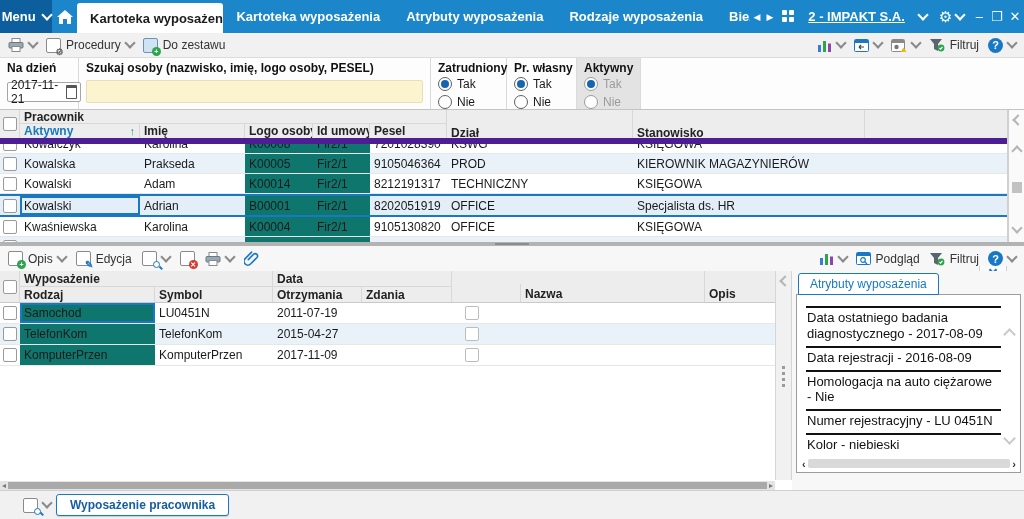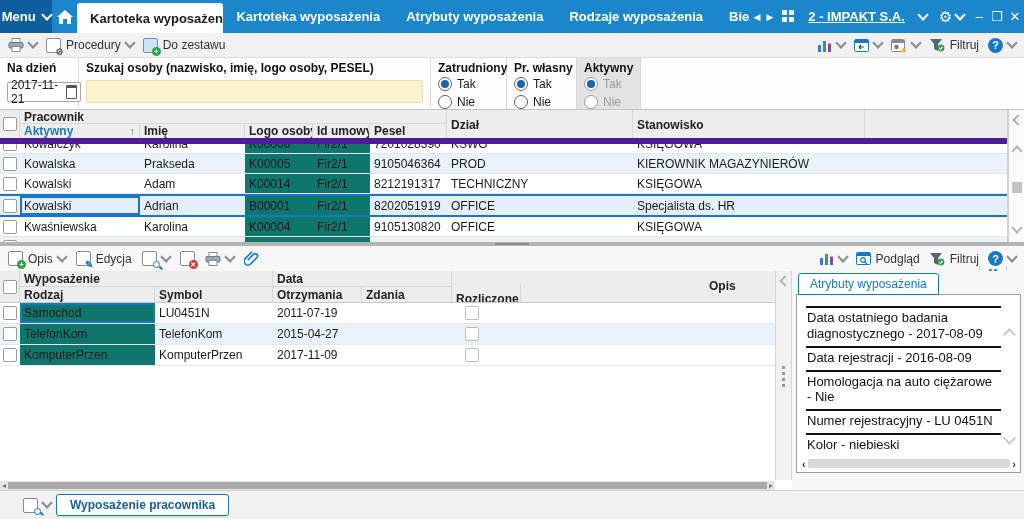--- a/index.html
+++ b/index.html
@@ -59,21 +59,21 @@
   .fchv{position:absolute;width:26px;height:10px;background:#fbfbfb;border:1px solid #cfcfcf;display:flex;align-items:center;justify-content:center;color:#1878c4;}
   .fchv .cv{width:4px;height:4px;margin-top:-2px;}
   .fchv .cv.up{margin-top:2px;}
 
   
   .emp{position:absolute;top:110px;left:0;width:1008px;height:132px;border-right:1px solid #d0d0d0;box-sizing:border-box;}
   .gridcols{display:grid;grid-template-columns:20px 120px 105px 68px 57px 77px 186px 232px 1fr;}
   .emp-head{background:#ededed;border-bottom:6px solid #4c1d95;grid-template-rows:13px 15px;font-weight:bold;color:#222;}
   .hcell{padding:0 4px;display:flex;align-items:center;border-right:1px solid #d8d8d8;box-sizing:border-box;white-space:nowrap;overflow:hidden;}
   .hcell.nob{border-right:none;}
-  .hspan2{grid-row:1/3;align-items:flex-start;padding-top:8px;}
+  .hspan2{grid-row:1/3;align-items:flex-start;padding-top:16px;}
   .hsub{border-top:1px solid #d8d8d8;}
   .sorthead{color:#1878c4;justify-content:space-between;}
   .sortarrow{color:#2ea44f;font-size:11px;font-weight:bold;}
   .emp-body{height:103px;overflow:hidden;background:#fff;}
   .erow{height:20px;background:#fff;border-bottom:1px solid #e7e7e7;box-sizing:border-box;}
   .erow.first{margin-top:-10px;}
   .erow.alt{background:#eaf2f9;}
   .erow.sel{background:#e3eef8;border-top:2px solid #1878c4;border-bottom:2px solid #1878c4;height:23px;}
   .ecell{padding:0 4px;white-space:nowrap;overflow:hidden;display:flex;align-items:center;}
   .ycell{background:#0f766e;}
@@ -494,20 +494,21 @@
     </div>
 
   <div class="eq">
     <div class="eq-head eqcols" style="display:grid;">
       <div class="hcell cbc" style="grid-row:1/3;justify-content:center;">
           <span class="checkbox"></span>
         </div>
       <div class="hcell" style="grid-column:2/4;grid-row:1;">Wyposażenie</div>
       <div class="hcell" style="grid-column:4/6;grid-row:1;">Data</div>
       <div class="hcell hspan2" style="grid-column:6;margin-top:13px;">Rozliczone</div>
+      <div class="hcell hspan2" style="grid-column:7;">Nazwa</div>
       <div class="hcell hspan2 nob" style="grid-column:8;">Opis</div>
       <div class="hcell hsub" style="grid-column:2;grid-row:2;">Rodzaj</div>
       <div class="hcell hsub" style="grid-column:3;grid-row:2;">Symbol</div>
       <div class="hcell hsub" style="grid-column:4;grid-row:2;">Otrzymania</div>
       <div class="hcell hsub" style="grid-column:5;grid-row:2;">Zdania</div>
     </div>
 
     <div class="eq-row eqcols" style="display:grid;">
       <span class="ecell cbc">
           <span class="checkbox"></span>

